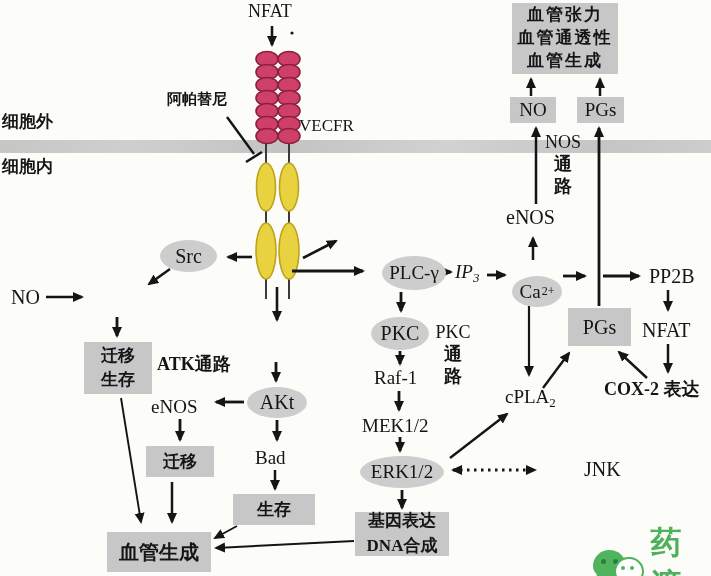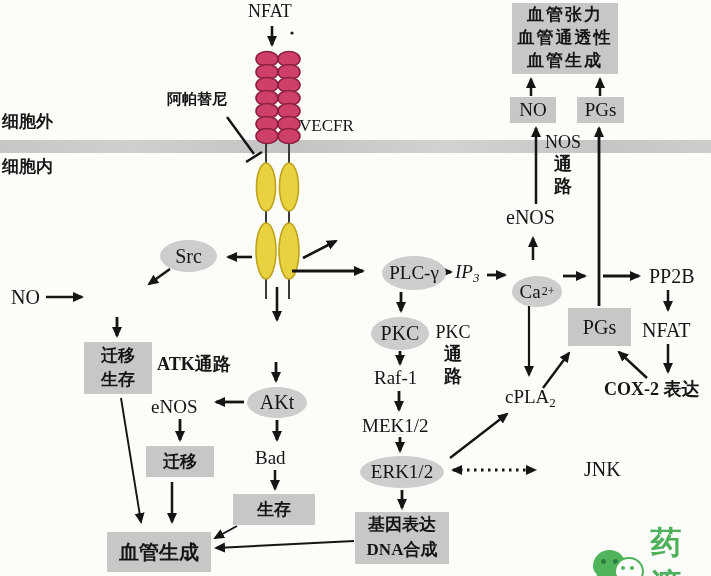--- a/index.html
+++ b/index.html
@@ -232,21 +232,21 @@
   </div>
   <div class="gbox" style="left:146px;top:446px;width:68px;height:31px;">
       <span>迁移</span>
     </div>
   <div class="gbox" style="left:233px;top:494px;width:82px;height:31px;">
       <span>生存</span>
     </div>
   <div class="gbox" style="left:107px;top:532px;width:104px;height:40px;font-size:20px;">
       <span>血管生成</span>
     </div>
-  <div class="gbox" style="left:355px;top:512px;width:94px;height:52px;line-height:1.45;">
+  <div class="gbox" style="left:355px;top:512px;width:94px;height:44px;line-height:1.45;">
     <span>基因表达</span>
     <span>DNA合成</span>
   </div>
 
   <div id="logo">
     <span class="bubble-big">
       <span class="eye" style="left:8px;"></span>
       <span class="eye" style="left:20px;"></span>
     </span>
     <span class="bubble-small">

